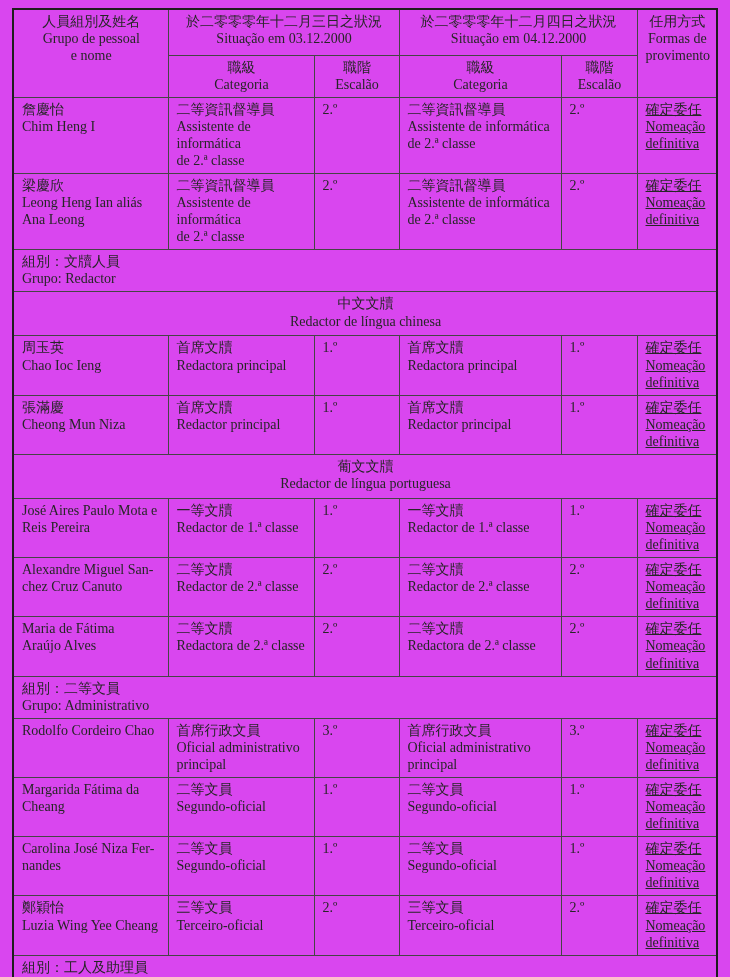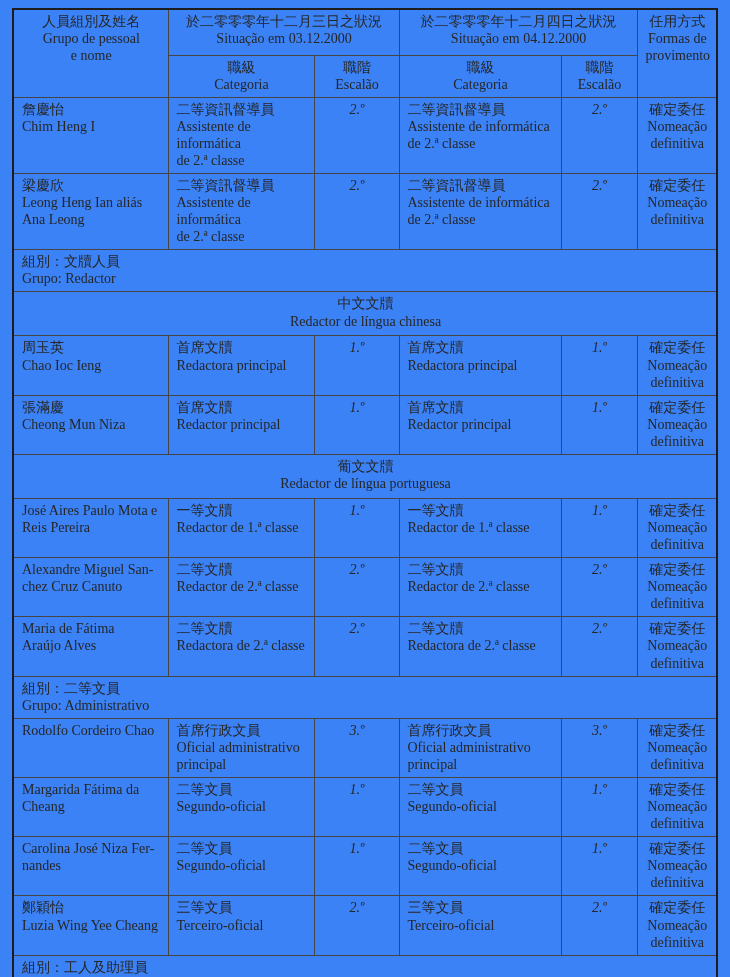--- a/index.html
+++ b/index.html
@@ -2,21 +2,21 @@
 <html><head>
 <meta charset="utf-8">
 <style>
   html,body { margin:0; padding:0; }
   body {
     background:#e9e8e4;
     font-family:"Liberation Serif","DejaVu Serif",serif;
   }
   .page {
     width:730px; height:977px;
-    background:#3b82f6;
+    background:#d946ef;
     position:relative;
     box-sizing:border-box;
     padding:8px 12px 0 12px;
     color:#262626;
     overflow:hidden;
   }
   table.doc {
     border-collapse:collapse;
     table-layout:fixed;
     width:704px;
@@ -34,22 +34,22 @@
     box-sizing:border-box;
   }
   thead th { text-align:center; vertical-align:middle; padding:3px 2px; }
   tr.h1 th { height:46px; }
   tr.h2 th { height:36px; }
   tr.person { height:56px;padding-left:20px; }
   tr.group  { height:40px;margin-left:22px; }
   tr.section{ height:44px;padding-left:24px; }
   td.td-name   { }
   td.td-cat    { }
-  td.td-esc    { text-align:center; padding-left:2px; padding-right:2px;font-style:italic; }
-  td.td-formas { text-align:center; padding-left:2px; padding-right:2px; }
+  td.td-esc    { text-align:left; padding-left:2px; padding-right:2px; }
+  td.td-formas { padding-left:2px; padding-right:2px;text-decoration:underline; }
   td.td-group  { text-align:left;  padding:3px 8px 6px 8px; }
   td.td-section{ text-align:center; padding:4px 4px 6px 4px; }
   td.td-group i { font-style:italic; }
 </style>
 </head>
 <body>
 
 <div class="page">
   <table class="doc">
     <colgroup>

